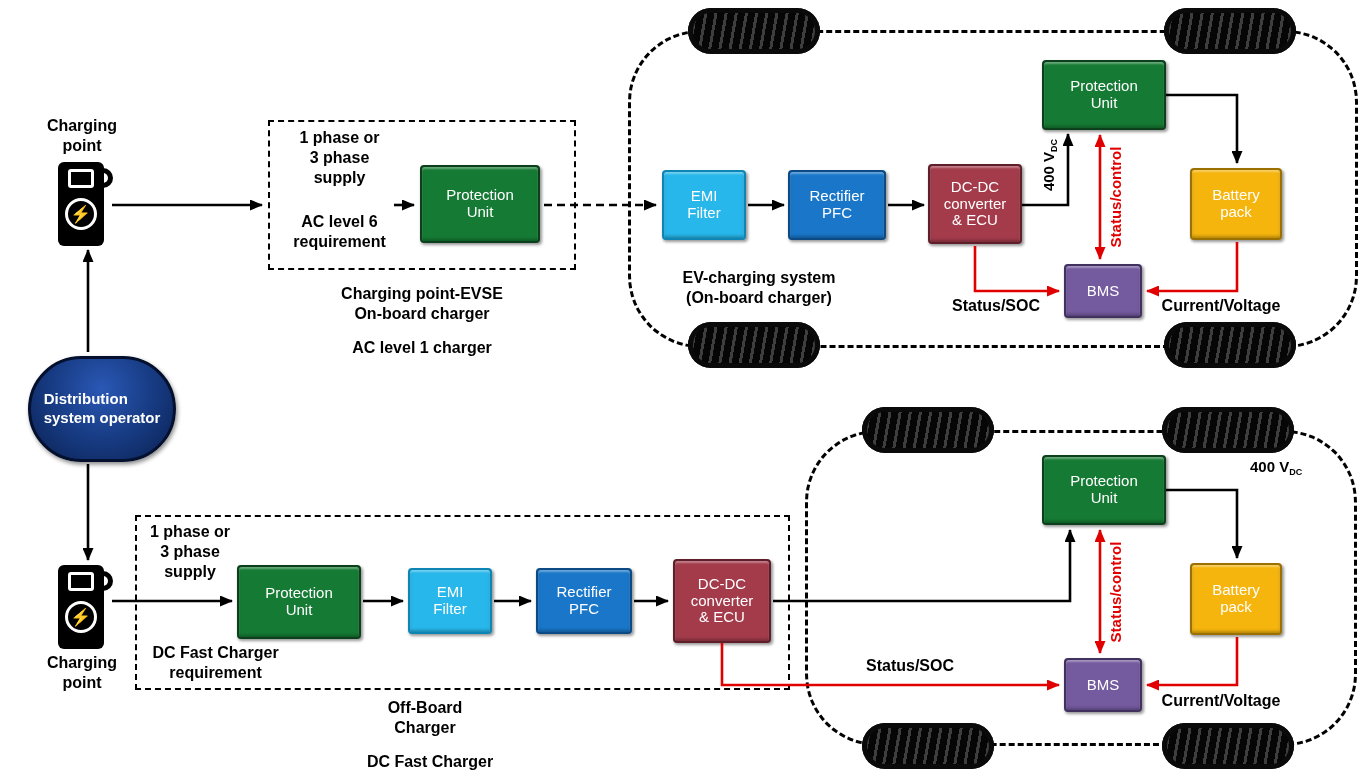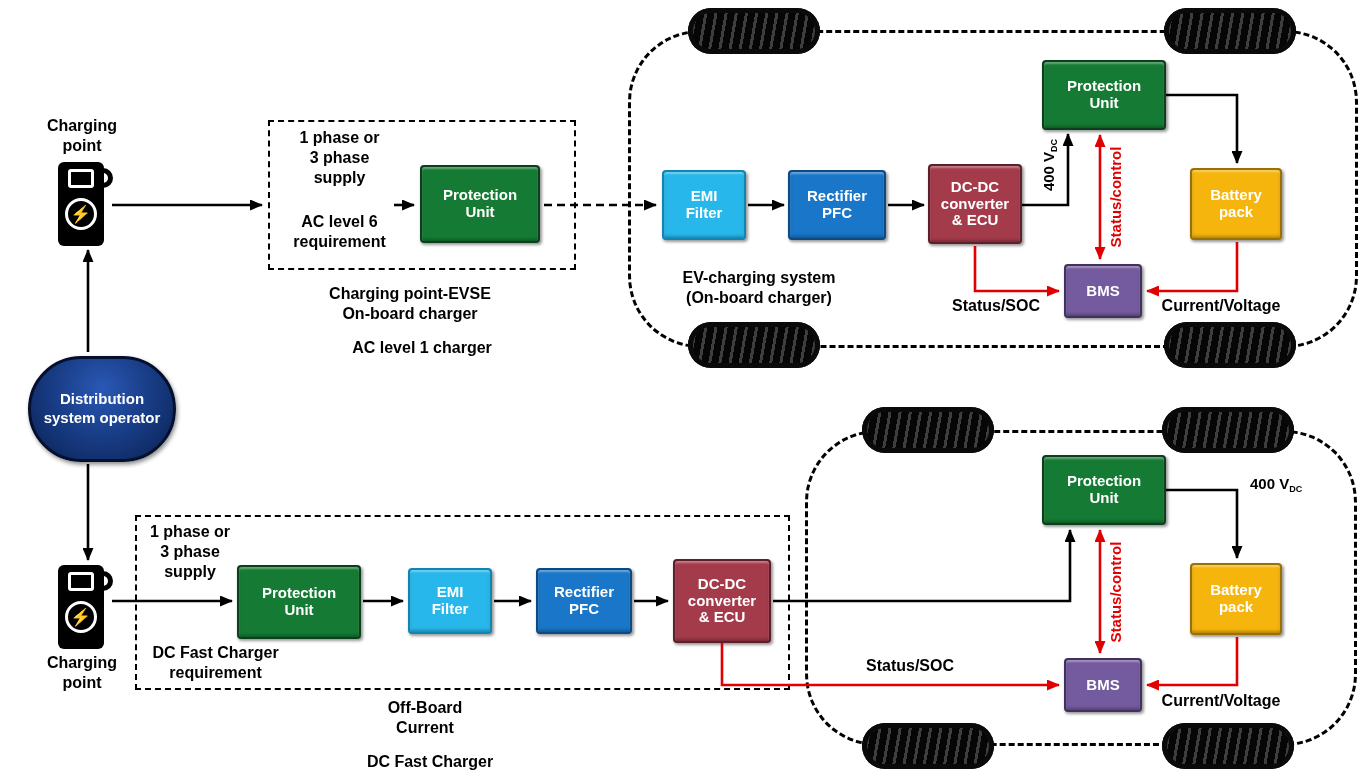--- a/index.html
+++ b/index.html
@@ -8,37 +8,37 @@
   svg.arrows{position:absolute;left:0;top:0;z-index:3;pointer-events:none}
   .k{stroke:#000;stroke-width:2.6;fill:none}
   .r{stroke:var(--c-red,#e00000);stroke-width:2.6;fill:none}
   .dash{stroke-dasharray:8 5}
   .car{position:absolute;border:3.5px dashed #000;border-radius:72px;z-index:0}
   .tire{position:absolute;width:132px;height:46px;border-radius:23px;z-index:1;
         background:repeating-linear-gradient(100deg,#060606 0 7px,#3e3e3e 7px 10px);
         box-shadow:inset 0 0 0 5px #0a0a0a}
   .dashed-box{position:absolute;border:2.5px dashed #000;z-index:1}
   .box{position:absolute;z-index:2;display:flex;align-items:center;justify-content:center;
-       color:#fff;font-weight:bold;font-size:15px;line-height:1.12;text-align:center;
+       color:#fff;font-weight:normal;font-size:15px;line-height:1.12;text-align:center;
        white-space:pre-line;border-radius:4px;border:2px solid #000;
        box-shadow:inset 0 2px 2px rgba(255,255,255,.35),inset 0 -2px 3px rgba(0,0,0,.25),1.5px 2px 3px rgba(0,0,0,.4)}
   .green{background:var(--c-green,#157a33);border-color:var(--c-green_border,#0c3f1c)}
   .cyan{background:var(--c-cyan,#27b7ea);border-color:var(--c-cyan_border,#0d85b5)}
   .blue{background:var(--c-blue,#1976c8);border-color:var(--c-blue_border,#0b4a85)}
   .maroon{background:var(--c-maroon,#a33b4b);border-color:var(--c-maroon_border,#5e1f2a)}
   .yellow{background:var(--c-yellow,#f5b50d);border-color:var(--c-yellow_border,#9a7100)}
   .purple{background:var(--c-purple,#745a9e);border-color:var(--c-purple_border,#41315e)}
   .lbl{position:absolute;z-index:4;color:#000;font-weight:bold;font-size:16px;line-height:1.25;
        text-align:center;white-space:pre-line}
   .vlabel{position:absolute;z-index:4;font-weight:bold;font-size:15px;text-align:center;
           white-space:nowrap;transform:rotate(-90deg)}
   .red-text{color:var(--c-red,#e00000)}
   .sub{font-size:9px;font-weight:bold;vertical-align:-3px}
   .dso{position:absolute;z-index:2;display:flex;align-items:center;justify-content:center;
-       text-align:center;color:#fff;font-weight:bold;font-size:15px;line-height:1.25;white-space:pre-line;
+       color:#fff;font-weight:bold;font-size:15px;line-height:1.25;white-space:pre-line;
        background:radial-gradient(ellipse at 50% 30%,#2a58b5 0%,var(--c-navy,#16397f) 55%,#0b2152 100%);
        border:3px solid #04102e;border-radius:54px;box-shadow:1.5px 2.5px 4px rgba(0,0,0,.45)}
   .station{position:absolute;z-index:2}
   .station-body{width:46px;height:84px;background:#000;border-radius:6px;position:relative}
   .station-screen{position:absolute;left:10px;top:7px;width:26px;height:19px;border:3px solid #fff;border-radius:3px}
   .station-bolt{position:absolute;left:7px;top:36px;width:32px;height:32px;border:3px solid #fff;border-radius:50%;
                 color:#fff;font-size:17px;display:flex;align-items:center;justify-content:center}
   .station-hook{position:absolute;right:-9px;top:6px;width:16px;height:20px;border:5px solid #000;border-left:none;
                 border-radius:0 10px 10px 0}
 </style>
@@ -103,21 +103,21 @@
 point</div>
 
 <div class="dashed-box" style="left:268px;top:120px;width:308px;height:150px"></div>
 <div class="lbl" style="left:282px;top:128px;width:115px">1 phase or
 3 phase
 supply</div>
 <div class="lbl" style="left:282px;top:212px;width:115px">AC level 6
 requirement</div>
 <div class="box green" style="left:420px;top:165px;width:120px;height:78px">Protection
 Unit</div>
-<div class="lbl" style="left:260px;top:284px;width:300px">Charging point-EVSE
+<div class="lbl" style="left:272px;top:284px;width:300px">Charging point-EVSE
 On-board charger</div>
 <div class="lbl" style="left:272px;top:338px;width:300px">AC level 1 charger</div>
 
 <div class="car" style="left:628px;top:30px;width:730px;height:318px"></div>
 <div class="tire" style="left:688px;top:8px"></div>
 <div class="tire" style="left:1164px;top:8px"></div>
 <div class="tire" style="left:688px;top:322px"></div>
 <div class="tire" style="left:1164px;top:322px"></div>
 
 <div class="box cyan" style="left:662px;top:170px;width:84px;height:70px">EMI
@@ -151,31 +151,31 @@
 <div class="box cyan" style="left:408px;top:568px;width:84px;height:66px">EMI
 Filter</div>
 <div class="box blue" style="left:536px;top:568px;width:96px;height:66px">Rectifier
 PFC</div>
 <div class="box maroon" style="left:673px;top:559px;width:98px;height:84px">DC-DC
 converter
 &amp; ECU</div>
 <div class="lbl" style="left:138px;top:643px;width:155px">DC Fast Charger
 requirement</div>
 <div class="lbl" style="left:325px;top:698px;width:200px">Off-Board
-Current</div>
+Charger</div>
 <div class="lbl" style="left:330px;top:752px;width:200px">DC Fast Charger</div>
 
 <div class="car" style="left:805px;top:430px;width:552px;height:316px"></div>
 <div class="tire" style="left:862px;top:407px"></div>
 <div class="tire" style="left:1162px;top:407px"></div>
 <div class="tire" style="left:862px;top:723px"></div>
 <div class="tire" style="left:1162px;top:723px"></div>
 
 <div class="box green" style="left:1042px;top:455px;width:124px;height:70px">Protection
 Unit</div>
 <div class="box yellow" style="left:1190px;top:563px;width:92px;height:72px">Battery
 pack</div>
 <div class="box purple" style="left:1064px;top:658px;width:78px;height:54px">BMS</div>
 
-<div class="lbl" style="left:1250px;top:475px;width:100px;text-align:left;font-size:15px"><span>400 V</span><span class="sub">DC</span></div>
+<div class="lbl" style="left:1250px;top:458px;width:100px;text-align:left;font-size:15px"><span>400 V</span><span class="sub">DC</span></div>
 <div class="vlabel red-text" style="left:1049px;top:583px;width:134px;height:18px">Status/control</div>
 <div class="lbl" style="left:858px;top:656px;width:104px">Status/SOC</div>
 <div class="lbl" style="left:1146px;top:691px;width:150px">Current/Voltage</div>
 
 </body></html>

